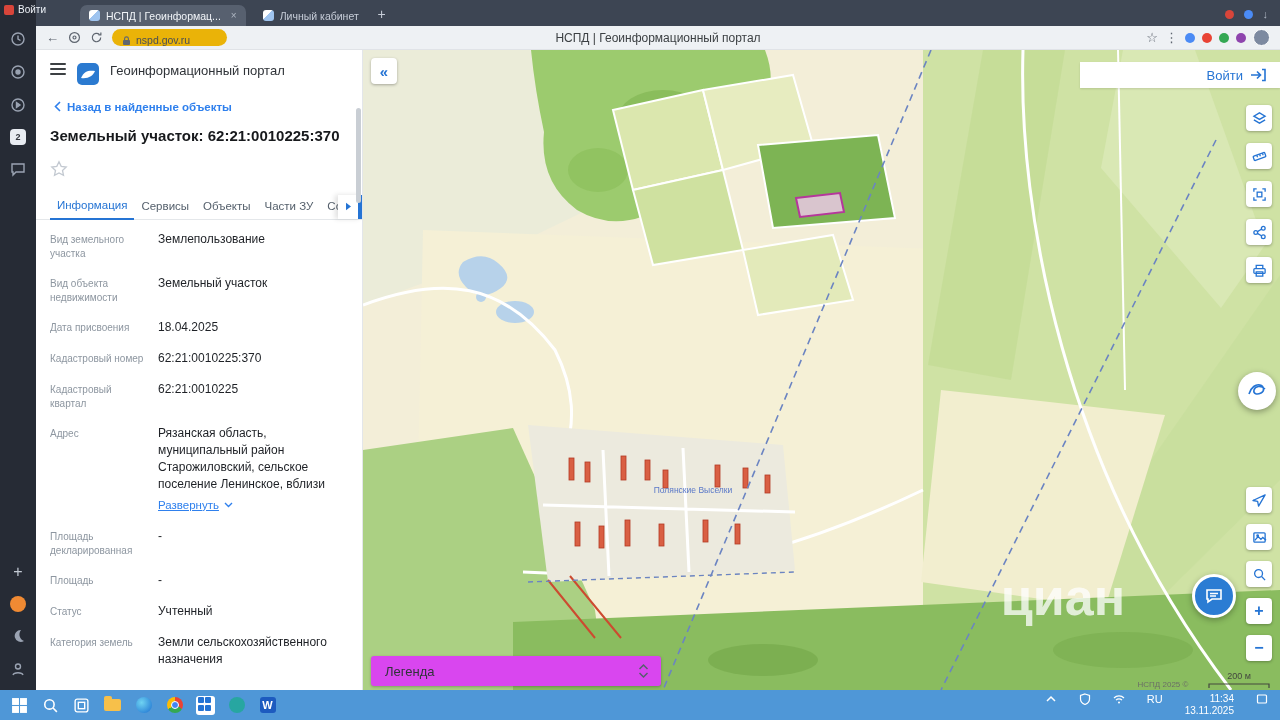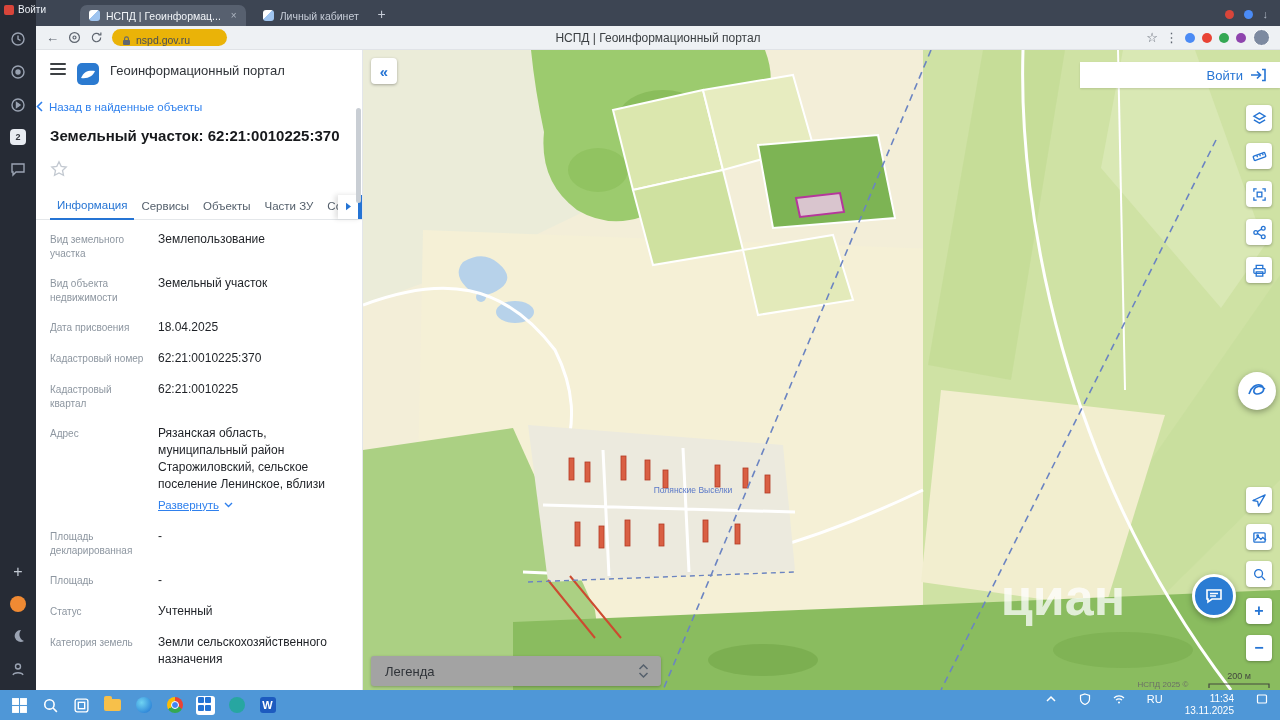--- a/index.html
+++ b/index.html
@@ -50,21 +50,21 @@
 
   
   .panel{position:absolute;left:36px;top:50px;width:327px;height:640px;background:#fff;
          border-right:1px solid #e3e6ea;box-sizing:border-box;overflow:hidden;z-index:2;}
   .panel-scrollbar{position:absolute;right:1px;top:58px;width:5px;height:95px;background:#c9ced4;border-radius:3px;}
   .phead{display:flex;align-items:flex-start;gap:11px;padding:13px 14px 6px;}
   .burger{width:16px;display:flex;flex-direction:column;gap:3px;}
   .burger i{height:2px;background:#3c4043;border-radius:1px;display:block;}
   .logo{width:22px;height:22px;flex:none;}
   .app-title{font-size:13px;color:#2f3338;}
-  .back{display:flex;align-items:flex-start;gap:6px;color:#2f80ed;font-size:11.5px;padding:10px 0 0;}
+  .back{display:flex;align-items:flex-start;gap:6px;color:#2f80ed;font-size:11.5px;padding:10px 18px 0;font-weight:bold;}
   .obj-title{font-size:15px;font-weight:bold;color:#17191c;padding:13px 14px 0;line-height:1.3;}
   .star-row{padding:14px 14px 0;}
   .ptabs{display:flex;align-items:flex-end;gap:0;margin:10px 0 0;padding:0 20px 0 14px;
          border-bottom:1px solid #e4e7ea;position:relative;}
   .ptab{font-size:11.5px;color:#55606c;padding:7px 7px;white-space:nowrap;}
   .ptab.active{color:#2574d4;border-bottom:2px solid #2574d4;margin-bottom:-1px;}
   .tab-scroll{position:absolute;right:0;bottom:0;width:20px;height:24px;background:#fff;
               border-right:4px solid #2574d4;box-shadow:-3px 0 5px rgba(0,0,0,.12);
               display:flex;align-items:center;justify-content:center;}
   .fields{padding:4px 14px 0;}
@@ -84,21 +84,21 @@
   .login-bar{position:absolute;right:0;top:12px;width:200px;height:26px;background:#fff;
              display:flex;align-items:center;justify-content:flex-end;gap:7px;padding-right:14px;box-sizing:border-box;
              box-shadow:0 1px 2px rgba(0,0,0,.12);}
   .login-bar span{color:#2574d4;font-size:13px;}
   .doodle-btn{position:absolute;right:4px;top:322px;width:38px;height:38px;background:#fff;border-radius:50%;
               box-shadow:0 2px 6px rgba(0,0,0,.35);display:flex;align-items:center;justify-content:center;}
   .zoom-btn{font-size:16px;font-weight:bold;}
   .chat-btn{position:absolute;right:44px;top:524px;width:44px;height:44px;border-radius:50%;background:#2b7cd3;
             border:3px solid #fff;box-shadow:0 2px 6px rgba(0,0,0,.3);box-sizing:border-box;
             display:flex;align-items:center;justify-content:center;}
-  .legend{position:absolute;left:8px;bottom:4px;width:290px;height:30px;background:#a3a3a3;border-radius:3px;
+  .legend{position:absolute;left:8px;bottom:4px;width:290px;height:30px;background:#d946ef;border-radius:3px;
           box-shadow:0 1px 3px rgba(0,0,0,.25);display:flex;align-items:center;justify-content:space-between;
           padding:0 12px 0 14px;box-sizing:border-box;}
   .legend span{font-size:13px;color:#2f3338;}
 
   
   .taskbar{position:absolute;left:0;top:690px;right:0;height:30px;background:#4f97d7;
            display:flex;align-items:center;gap:4px;padding:0 6px;box-sizing:border-box;color:#fff;z-index:5;}
   .tkicon{width:27px;height:24px;display:flex;align-items:center;justify-content:center;border-radius:3px;}
   .tkicon svg{width:17px;height:17px;}
   .folder-ico{width:17px;height:12px;background:#f7c04a;border-radius:2px;position:relative;}

